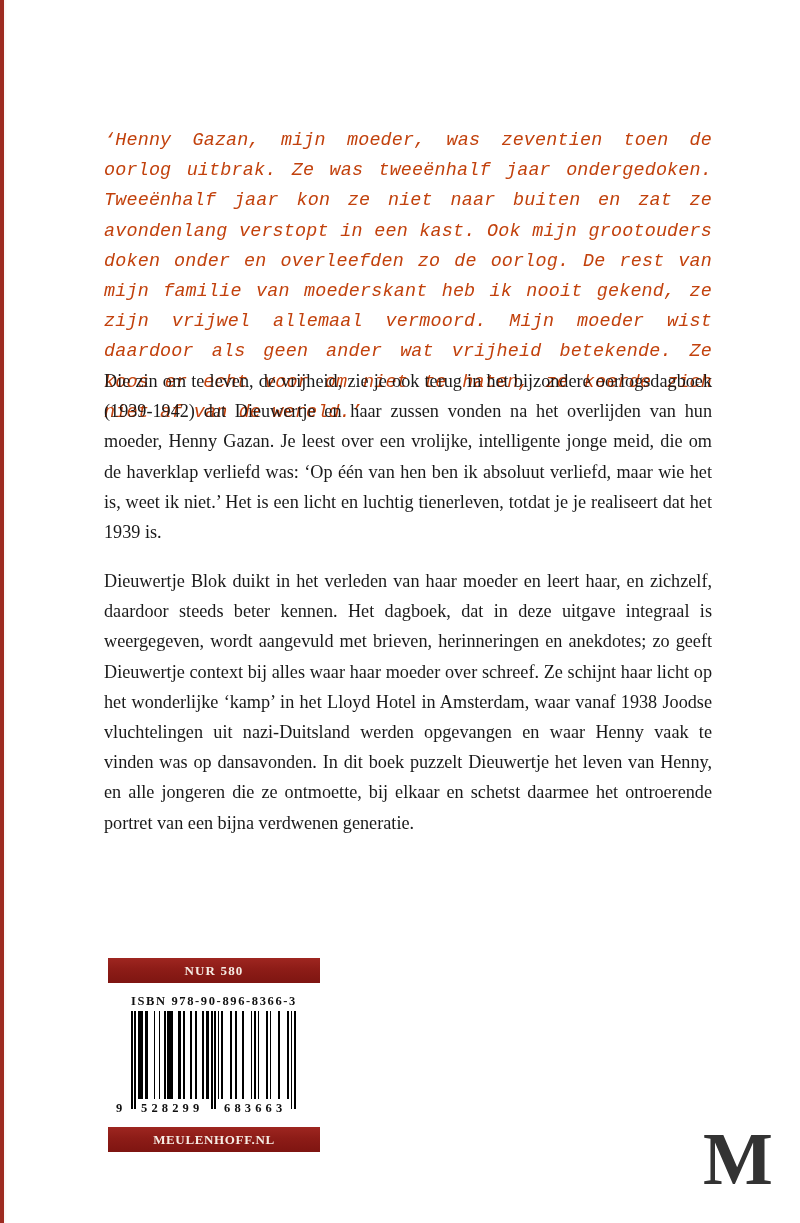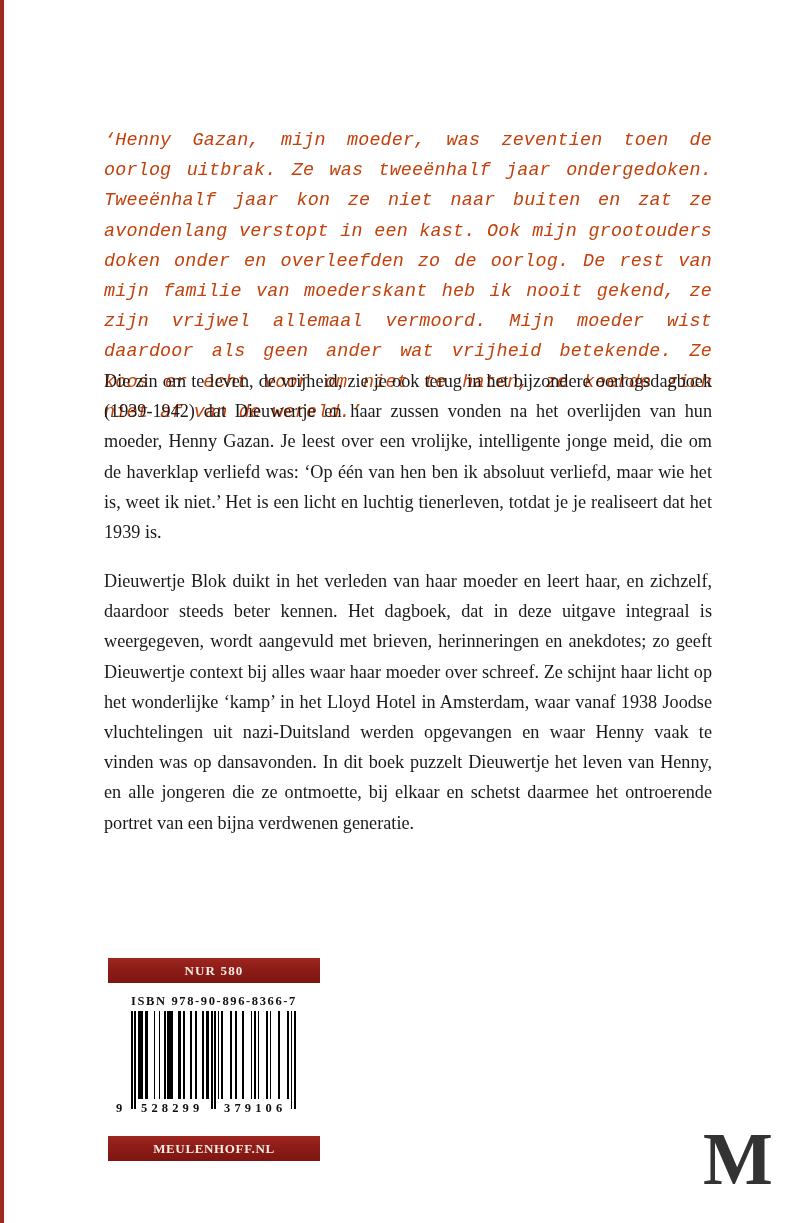--- a/index.html
+++ b/index.html
@@ -88,21 +88,21 @@
     color: #f6ece4;
     display: flex;
     align-items: center;
     justify-content: center;
     font-size: 13px;
     font-weight: bold;
     letter-spacing: 0.09em;
     box-sizing: border-box;
   }
   .publisher-banner {
-    margin-top: 15px;
+    margin-top: 6px;
     letter-spacing: 0.05em;
   }
 
   .isbn-line {
     text-align: center;
     font-size: 12.5px;
     font-weight: bold;
     color: #111111;
     letter-spacing: 0.13em;
     margin-top: 11px;
@@ -177,21 +177,21 @@
   <div class="pullquote">‘Henny Gazan, mijn moeder, was zeventien toen de oorlog uitbrak. Ze was tweeënhalf jaar ondergedoken. Tweeënhalf jaar kon ze niet naar buiten en zat ze avondenlang verstopt in een kast. Ook mijn grootouders doken onder en overleefden zo de oorlog. De rest van mijn familie van moederskant heb ik nooit gekend, ze zijn vrijwel allemaal vermoord. Mijn moeder wist daardoor als geen ander wat vrijheid betekende. Ze koos er echt voor om niet te haten, ze keerde zich niet af van de wereld.’</div>
 
   <div class="body-copy p1">Die zin om te leven, de vrijheid, zie je ook terug in het bijzondere oorlogsdagboek (1939-1942) dat Dieuwertje en haar zussen vonden na het overlijden van hun moeder, Henny Gazan. Je leest over een vrolijke, intelligente jonge meid, die om de haverklap verliefd was: ‘Op één van hen ben ik absoluut verliefd, maar wie het is, weet ik niet.’ Het is een licht en luchtig tienerleven, totdat je je realiseert dat het 1939 is.</div>
 
   <div class="body-copy p2">Dieuwertje Blok duikt in het verleden van haar moeder en leert haar, en zichzelf, daardoor steeds beter kennen. Het dagboek, dat in deze uitgave integraal is weergegeven, wordt aangevuld met brieven, herinneringen en anekdotes; zo geeft Dieuwertje context bij alles waar haar moeder over schreef. Ze schijnt haar licht op het wonderlijke ‘kamp’ in het Lloyd Hotel in Amsterdam, waar vanaf 1938 Joodse vluchtelingen uit nazi-Duitsland werden opgevangen en waar Henny vaak te vinden was op dansavonden. In dit boek puzzelt Dieuwertje het leven van Henny, en alle jongeren die ze ontmoette, bij elkaar en schetst daarmee het ontroerende portret van een bijna verdwenen generatie.</div>
 
   <div class="barcode-block">
 
     <div class="nur-banner">NUR 580</div>
 
-    <div class="isbn-line">ISBN 978-90-896-8366-7</div>
+    <div class="isbn-line">ISBN 978-90-896-8366-3</div>
 
     <div class="barcode-area">
       <div class="bars" id="bars">
           <span class="" style="width:1.747px"></span>
           <span class="gap" style="width:1.747px"></span>
           <span class="" style="width:1.747px"></span>
           <span class="gap" style="width:1.747px"></span>
           <span class="short" style="width:1.747px"></span>
           <span class="short" style="width:1.747px"></span>
           <span class="short" style="width:1.747px"></span>
@@ -280,21 +280,21 @@
           <span class="gap" style="width:1.747px"></span>
           <span class="short" style="width:1.747px"></span>
           <span class="gap" style="width:1.747px"></span>
           <span class="" style="width:1.747px"></span>
           <span class="gap" style="width:1.747px"></span>
           <span class="" style="width:1.747px"></span>
         </div>
       <div class="barcode-digits">
         <span class="lead">9</span>
         <span class="grp grp-left">528299</span>
-        <span class="grp grp-right">379106</span>
+        <span class="grp grp-right">683663</span>
       </div>
     </div>
 
     <div class="publisher-banner">MEULENHOFF.NL</div>
   </div>
 
 </div>
 
 <div class="imprint-mark">M</div>
 

